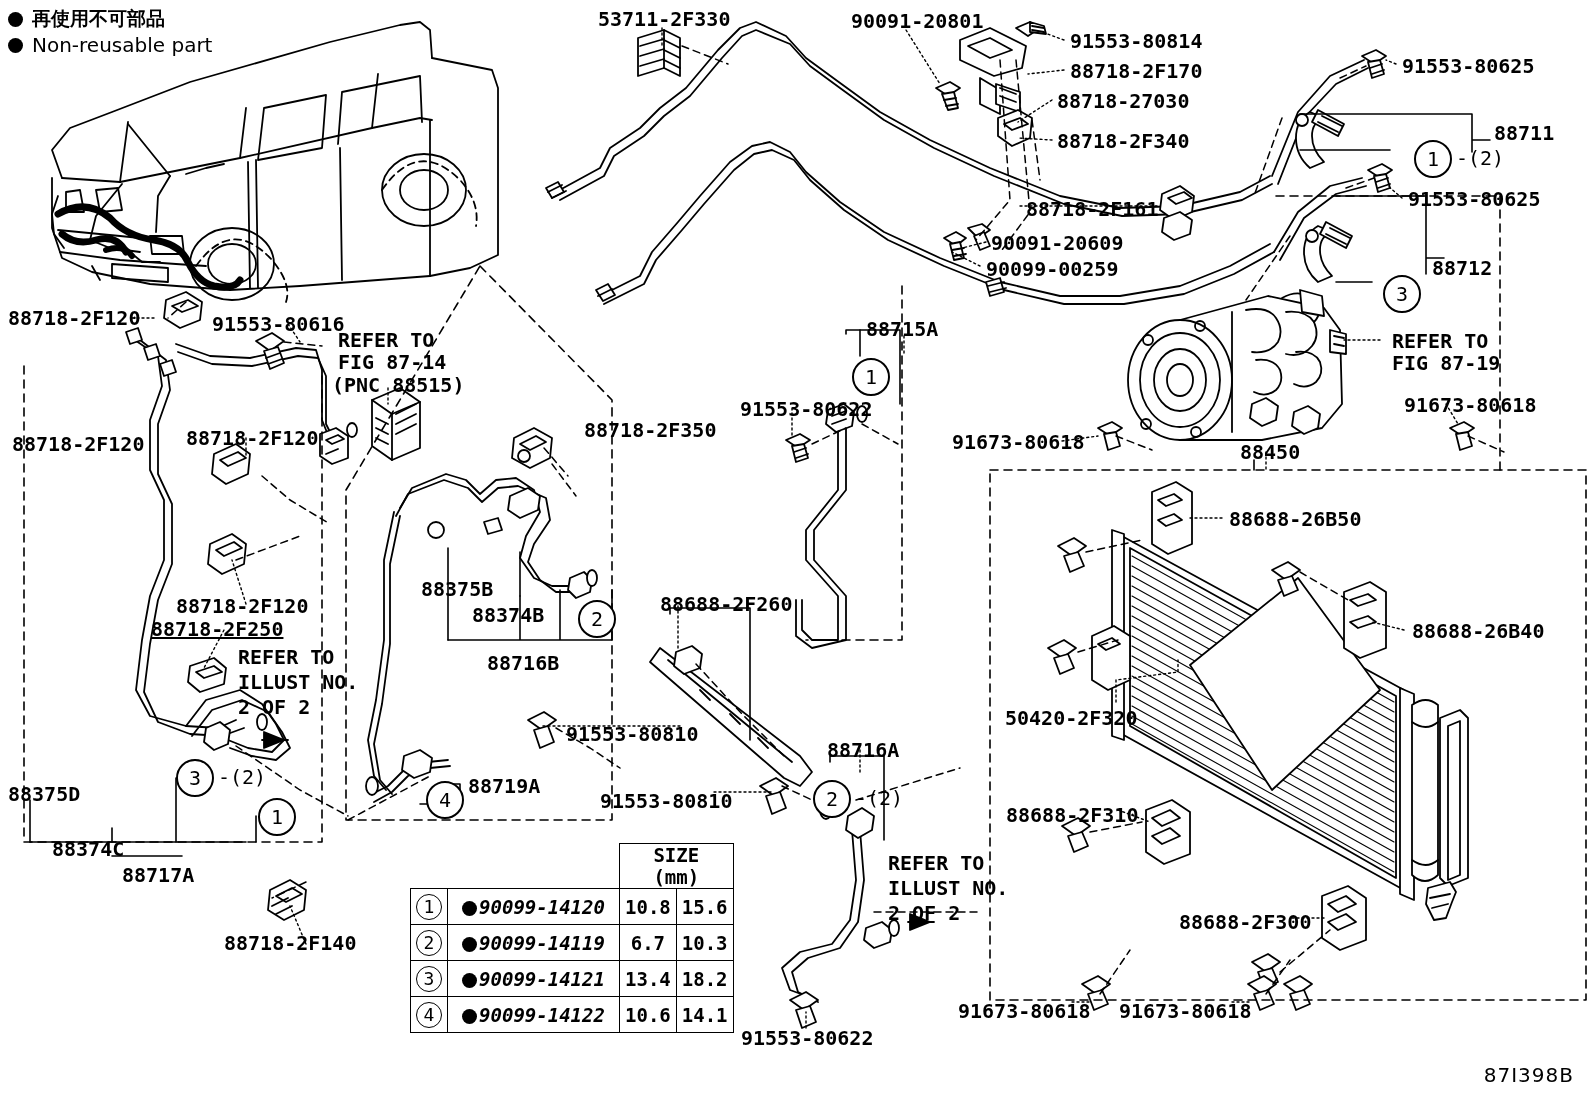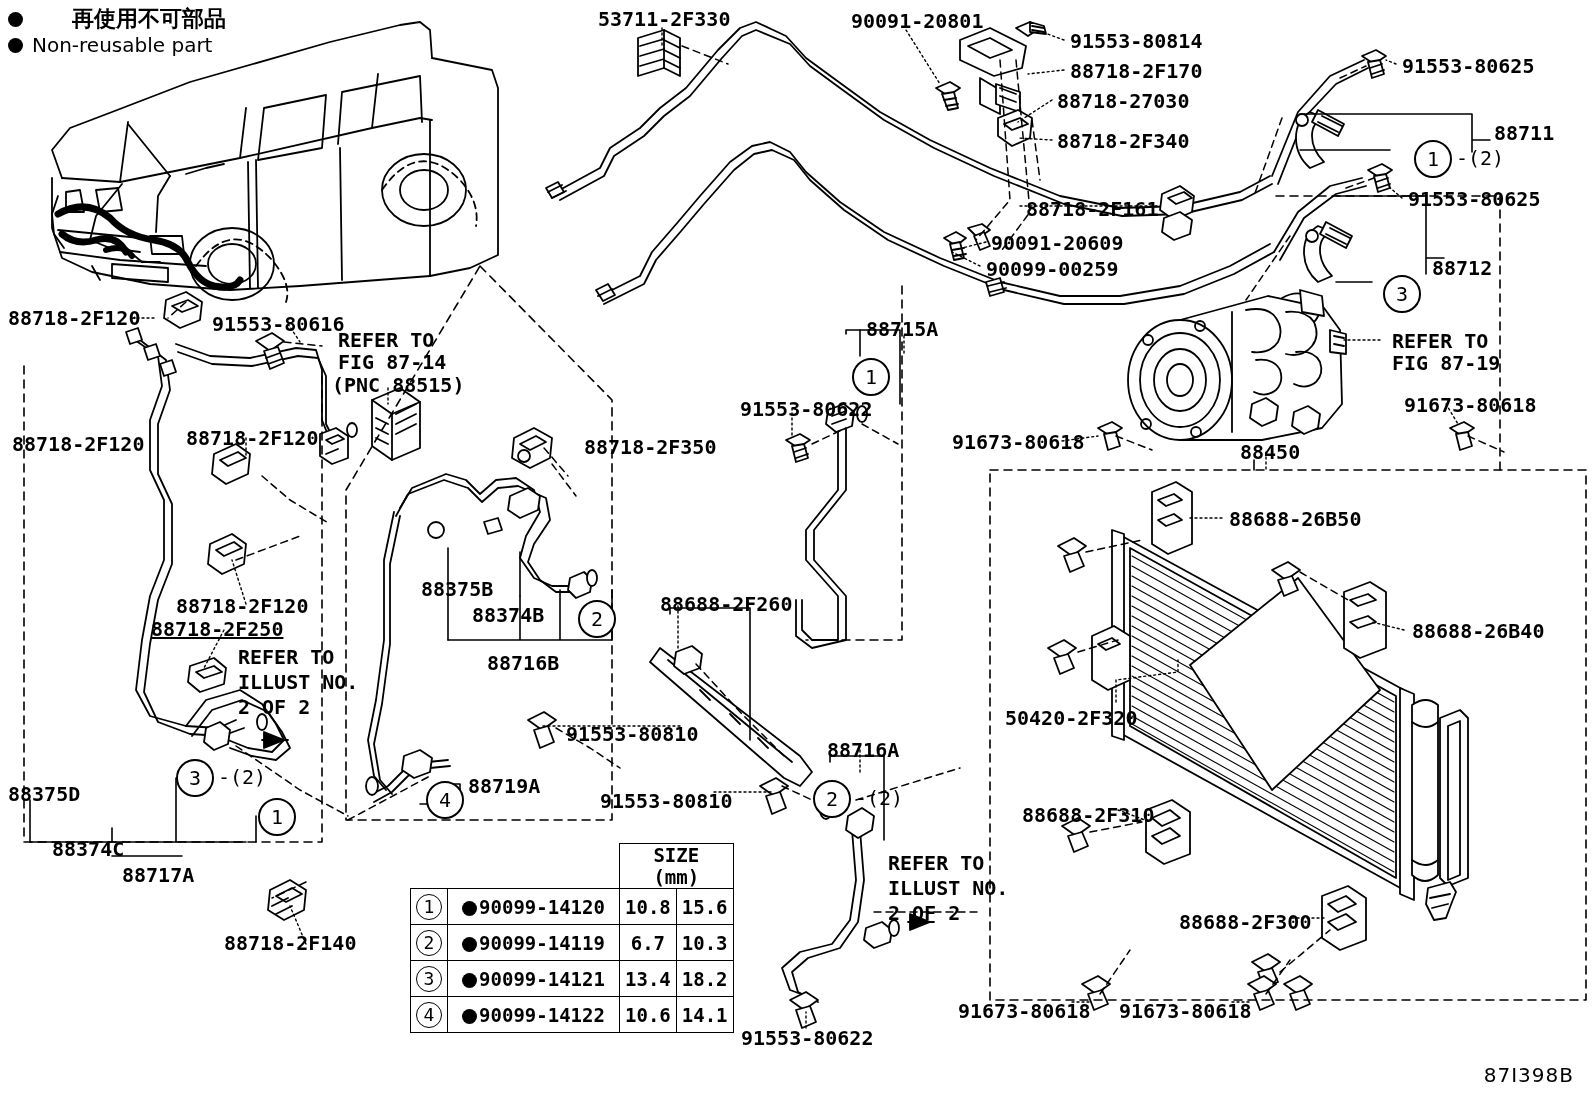--- a/index.html
+++ b/index.html
@@ -5,30 +5,30 @@
   html,body{margin:0;padding:0;background:#fff;}
   body{width:1592px;height:1099px;position:relative;overflow:hidden;
        font-family:"DejaVu Sans Mono","Liberation Mono",monospace;color:#000;}
   #stage{position:absolute;left:0;top:0;width:1592px;height:1099px;}
   svg.art{position:absolute;left:0;top:0;width:1592px;height:1099px;overflow:visible;}
   .lbl{position:absolute;font-family:"DejaVu Sans Mono","Liberation Mono",monospace;
        font-size:20px;font-weight:bold;letter-spacing:0px;white-space:pre;line-height:1.18;color:#000;}
   .legend{position:absolute;left:8px;top:6px;}
   .legend .row{display:flex;align-items:center;gap:9px;height:26px;}
   .legend .dot{width:15px;height:15px;border-radius:50%;background:#000;display:inline-block;}
-  .legend .jp{font-family:"DejaVu Sans","Liberation Sans",sans-serif;font-size:22px;font-weight:bold;margin-left:40px;}
+  .legend .jp{font-family:"DejaVu Sans","Liberation Sans",sans-serif;font-size:19px;font-weight:bold;}
   .legend .en{font-family:"DejaVu Sans","Liberation Sans",sans-serif;font-size:20px;}
   
   #sizetable{position:absolute;left:410px;top:843px;}
   table.sz{border-collapse:collapse;font-family:"DejaVu Sans Mono","Liberation Mono",monospace;}
   table.sz td,table.sz th{border:1.6px solid #000;font-size:19px;font-weight:bold;
       text-align:center;padding:0 5px;height:36px;box-sizing:border-box;}
   table.sz th{font-weight:bold;}
   td.cno{width:34px;}
-  td.pn{width:172px;text-align:left;padding-left:4px;white-space:nowrap;}
+  td.pn{width:172px;text-align:left;padding-left:4px;white-space:nowrap;font-style:italic;}
   td.idc,td.odc{width:56px;font-weight:normal;}
   th.szhdr{border-bottom:1.6px solid #000;}
   .cnum{display:inline-flex;align-items:center;justify-content:center;
         width:26px;height:26px;border:1.7px solid #000;border-radius:50%;font-size:18px;
         font-weight:normal;box-sizing:border-box;}
   .bdot{display:inline-block;width:15px;height:15px;border-radius:50%;background:#000;
         vertical-align:-2px;margin-right:2px;}
   .nohdr{border:none !important;}
   .circ{position:absolute;width:34px;height:34px;border:2px solid #000;border-radius:50%;
         display:flex;align-items:center;justify-content:center;font-size:20px;
@@ -570,31 +570,31 @@
       <div class="lbl" style="left: 1392px; top: 330px;">REFER TO</div>
       <div class="lbl" style="left: 1392px; top: 352px;">FIG 87-19</div>
       <div class="lbl" style="left: 866px; top: 318px;">88715A</div>
       <div class="lbl" style="left: 740px; top: 398px;">91553-80622</div>
       <div class="lbl" style="left: 952px; top: 431px;">91673-80618</div>
       <div class="lbl" style="left: 1240px; top: 441px;">88450</div>
       <div class="lbl" style="left: 1404px; top: 394px;">91673-80618</div>
       <div class="lbl" style="left: 1229px; top: 508px;">88688-26B50</div>
       <div class="lbl" style="left: 1412px; top: 620px;">88688-26B40</div>
       <div class="lbl" style="left: 1005px; top: 707px;">50420-2F320</div>
-      <div class="lbl" style="left: 1006px; top: 804px; margin-left: 16px;">88688-2F310</div>
+      <div class="lbl" style="left: 1006px; top: 804px;">88688-2F310</div>
       <div class="lbl" style="left: 1179px; top: 911px;">88688-2F300</div>
       <div class="lbl" style="left: 958px; top: 1000px;">91673-80618</div>
       <div class="lbl" style="left: 1119px; top: 1000px;">91673-80618</div>
       <div class="lbl" style="left: 8px; top: 307px;">88718-2F120</div>
       <div class="lbl" style="left: 212px; top: 313px;">91553-80616</div>
       <div class="lbl" style="left: 338px; top: 329px;">REFER TO</div>
       <div class="lbl" style="left: 338px; top: 351px;">FIG 87-14</div>
       <div class="lbl" style="left: 332px; top: 374px;">(PNC 88515)</div>
       <div class="lbl" style="left: 186px; top: 427px;">88718-2F120</div>
-      <div class="lbl" style="left: 584px; top: 436px;">88718-2F350</div>
+      <div class="lbl" style="left: 584px; top: 419px;">88718-2F350</div>
       <div class="lbl" style="left: 176px; top: 595px;">88718-2F120</div>
       <div class="lbl" style="left: 151px; top: 618px; text-decoration: underline;">88718-2F250</div>
       <div class="lbl" style="left: 238px; top: 646px;">REFER TO</div>
       <div class="lbl" style="left: 238px; top: 671px;">ILLUST NO.</div>
       <div class="lbl" style="left: 238px; top: 696px;">2 OF 2</div>
       <div class="lbl" style="left: 421px; top: 578px;">88375B</div>
       <div class="lbl" style="left: 472px; top: 604px;">88374B</div>
       <div class="lbl" style="left: 487px; top: 652px;">88716B</div>
       <div class="lbl" style="left: 660px; top: 593px;">88688-2F260</div>
       <div class="lbl" style="left: 566px; top: 723px;">91553-80810</div>

